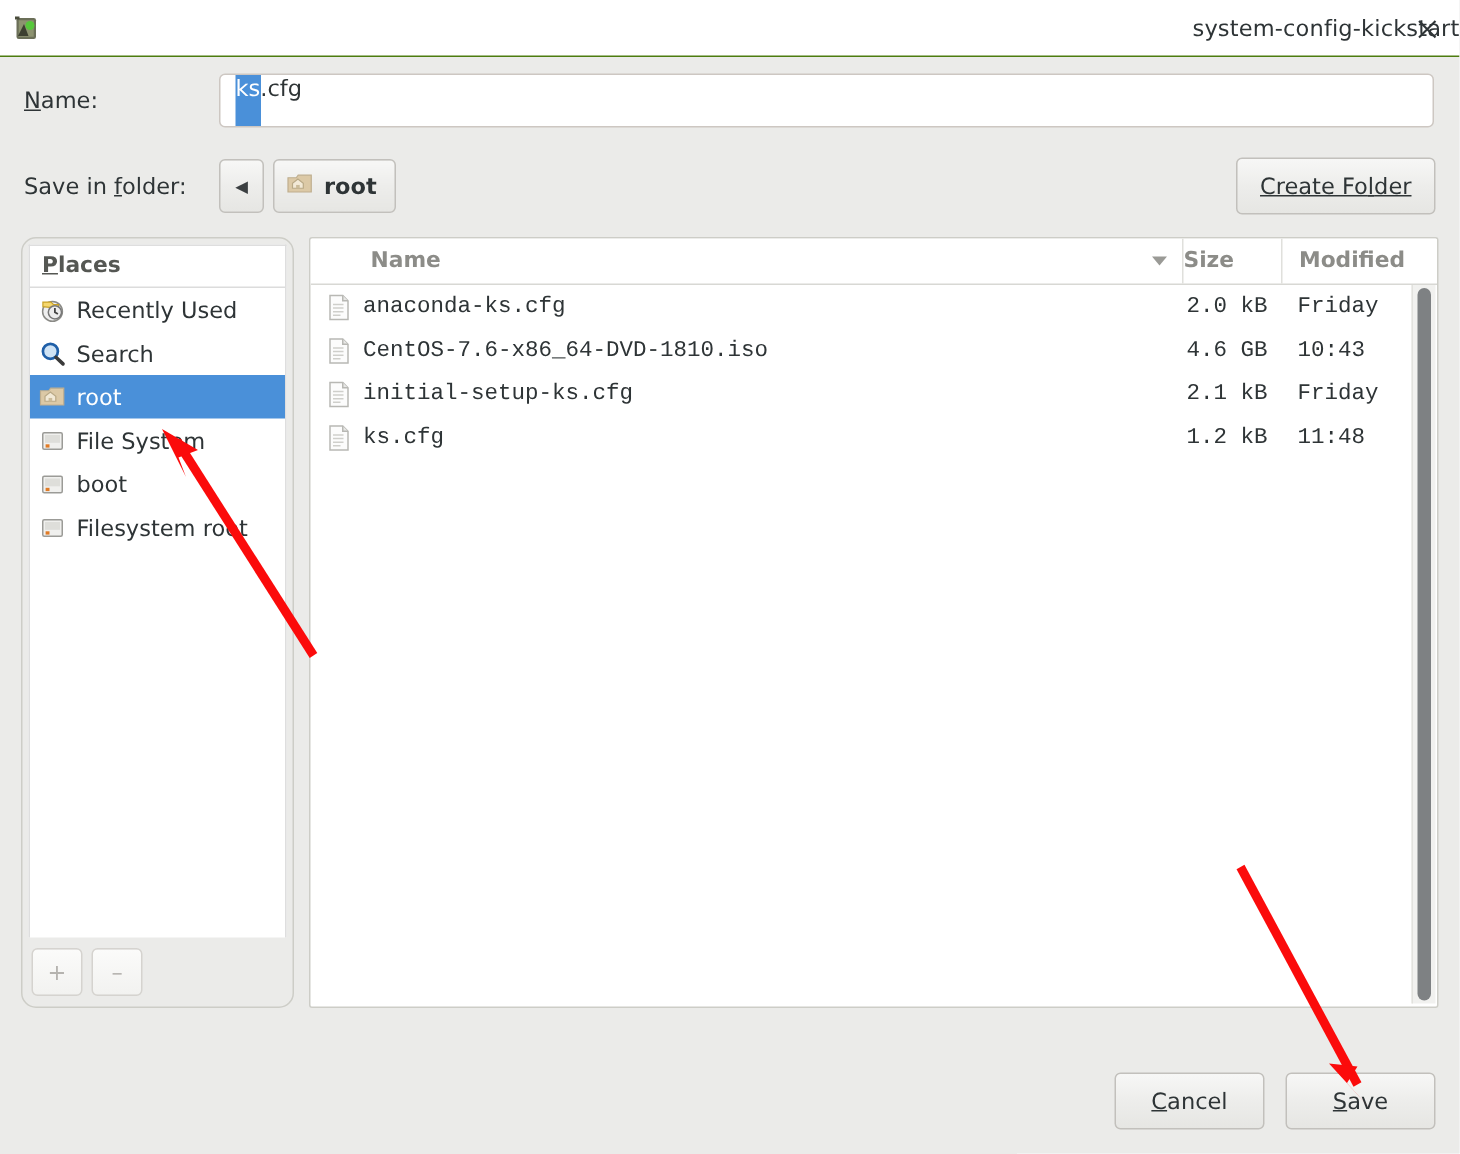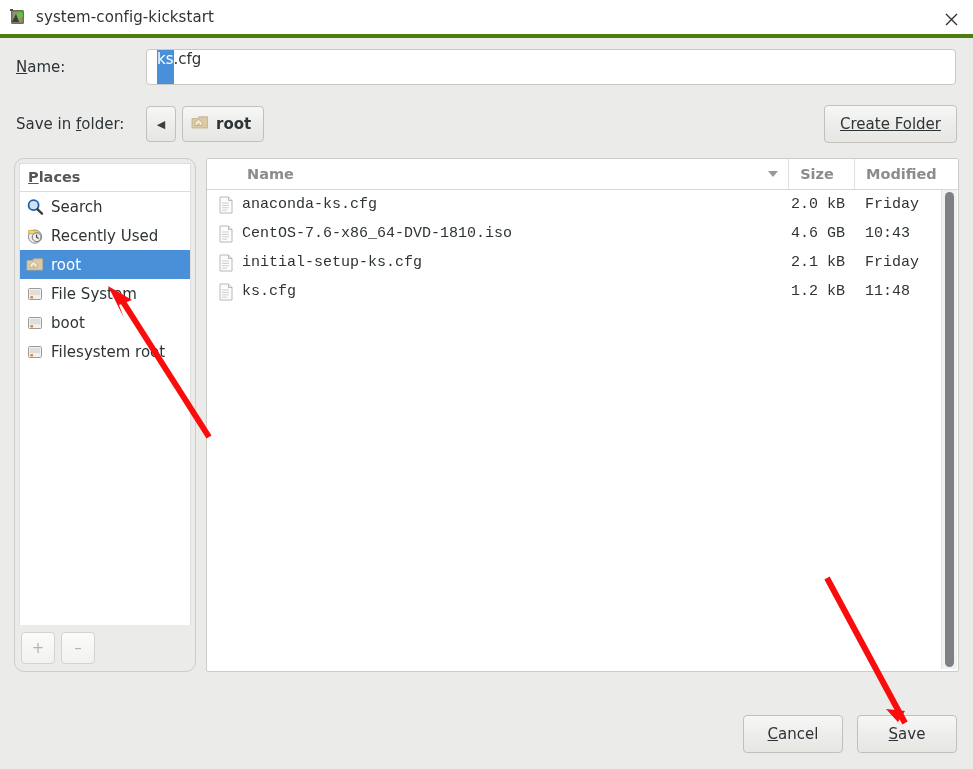--- a/index.html
+++ b/index.html
@@ -21,25 +21,26 @@
     height: 769px;
     background: #ebebe9;
     box-sizing: border-box;
   }
 
   
   .titlebar {
     position: relative;
     height: 38px;
     background: #ffffff;
-    border-bottom: 4px solid #4d7c0f;
+    border-bottom: 1px solid #4d7c0f;
     display: flex;
     align-items: center;
     padding-left: 9px;
     box-sizing: border-box;
+    justify-content: space-between;
   }
   .title-icon {
     width: 18px;
     height: 18px;
     margin-right: 9px;
     flex: none;
     position: relative;
   }
   .title-text {
     font-size: 15px;
@@ -236,21 +237,21 @@
   .sort-arrow {
     margin-left: auto;
     margin-right: 10px;
     width: 0; height: 0;
     border-left: 5px solid transparent;
     border-right: 5px solid transparent;
     border-top: 6px solid #9a9a96;
   }
   .col-size {
     width: 66px;
-    text-align: center;
+    text-align: left;
     padding-right: 9px;
     border-left: 1px solid #e0e0dc;
     height: 100%;
     line-height: 30px;
     box-sizing: border-box;
   }
   .col-mod {
     width: 104px;
     padding-left: 11px;
     border-left: 1px solid #e0e0dc;
@@ -392,37 +393,37 @@
 
   <div class="browser">
 
     <div class="places-pane">
       <div class="places-list">
         <div class="places-header"><u>P</u><span>laces</span></div>
 
         <div class="place-item">
           <span class="place-icon">
             <svg width="18" height="18" viewBox="0 0 18 18">
-              <circle cx="7.6" cy="7.2" r="5" fill="#cfe3f5" stroke="#1f5fa8" stroke-width="1.8"></circle>
-              <path d="M11.3 11.2 L16 15.6" stroke="#3a3a3a" stroke-width="2.4" stroke-linecap="round"></path>
-            </svg>
-          </span>
-          <span>Search</span>
-        </div>
-
-        <div class="place-item">
-          <span class="place-icon">
-            <svg width="18" height="18" viewBox="0 0 18 18">
               <circle cx="9" cy="9.6" r="6.6" fill="#efefef" stroke="#8a8a86" stroke-width="1"></circle>
               <path d="M2.6 6.4 L2.6 3.4 L8 3.4 L9.6 5 L13 5 L13 7.6 Z" fill="#f5d76e" stroke="#c9a227" stroke-width="0.8"></path>
               <circle cx="10.6" cy="10.2" r="4.4" fill="#ededed" stroke="#777" stroke-width="1"></circle>
               <path d="M10.6 7.4 L10.6 10.2 L12.6 11.4" stroke="#444" stroke-width="1.2" fill="none"></path>
             </svg>
           </span>
           <span>Recently Used</span>
+        </div>
+
+        <div class="place-item">
+          <span class="place-icon">
+            <svg width="18" height="18" viewBox="0 0 18 18">
+              <circle cx="7.6" cy="7.2" r="5" fill="#cfe3f5" stroke="#1f5fa8" stroke-width="1.8"></circle>
+              <path d="M11.3 11.2 L16 15.6" stroke="#3a3a3a" stroke-width="2.4" stroke-linecap="round"></path>
+            </svg>
+          </span>
+          <span>Search</span>
         </div>
 
         <div class="place-item selected">
           <span class="place-icon">
             <svg width="18" height="16" viewBox="0 0 18 16">
               <path d="M1 4.5 L6.5 4.5 L7.8 2.8 L16.5 2.8 L16.5 14 L1 14 Z" fill="#dcc9a6" stroke="#bfae8e" stroke-width="0.8"></path>
               <path d="M4 11.5 L4 8.2 L7.6 5.4 L11.2 8.2 L11.2 11.5 Z" fill="#f2e9d6" stroke="#b9a986" stroke-width="0.8"></path>
               <rect x="6.4" y="9.3" width="2.4" height="2.2" fill="#cbbb99"></rect>
             </svg>
           </span>

